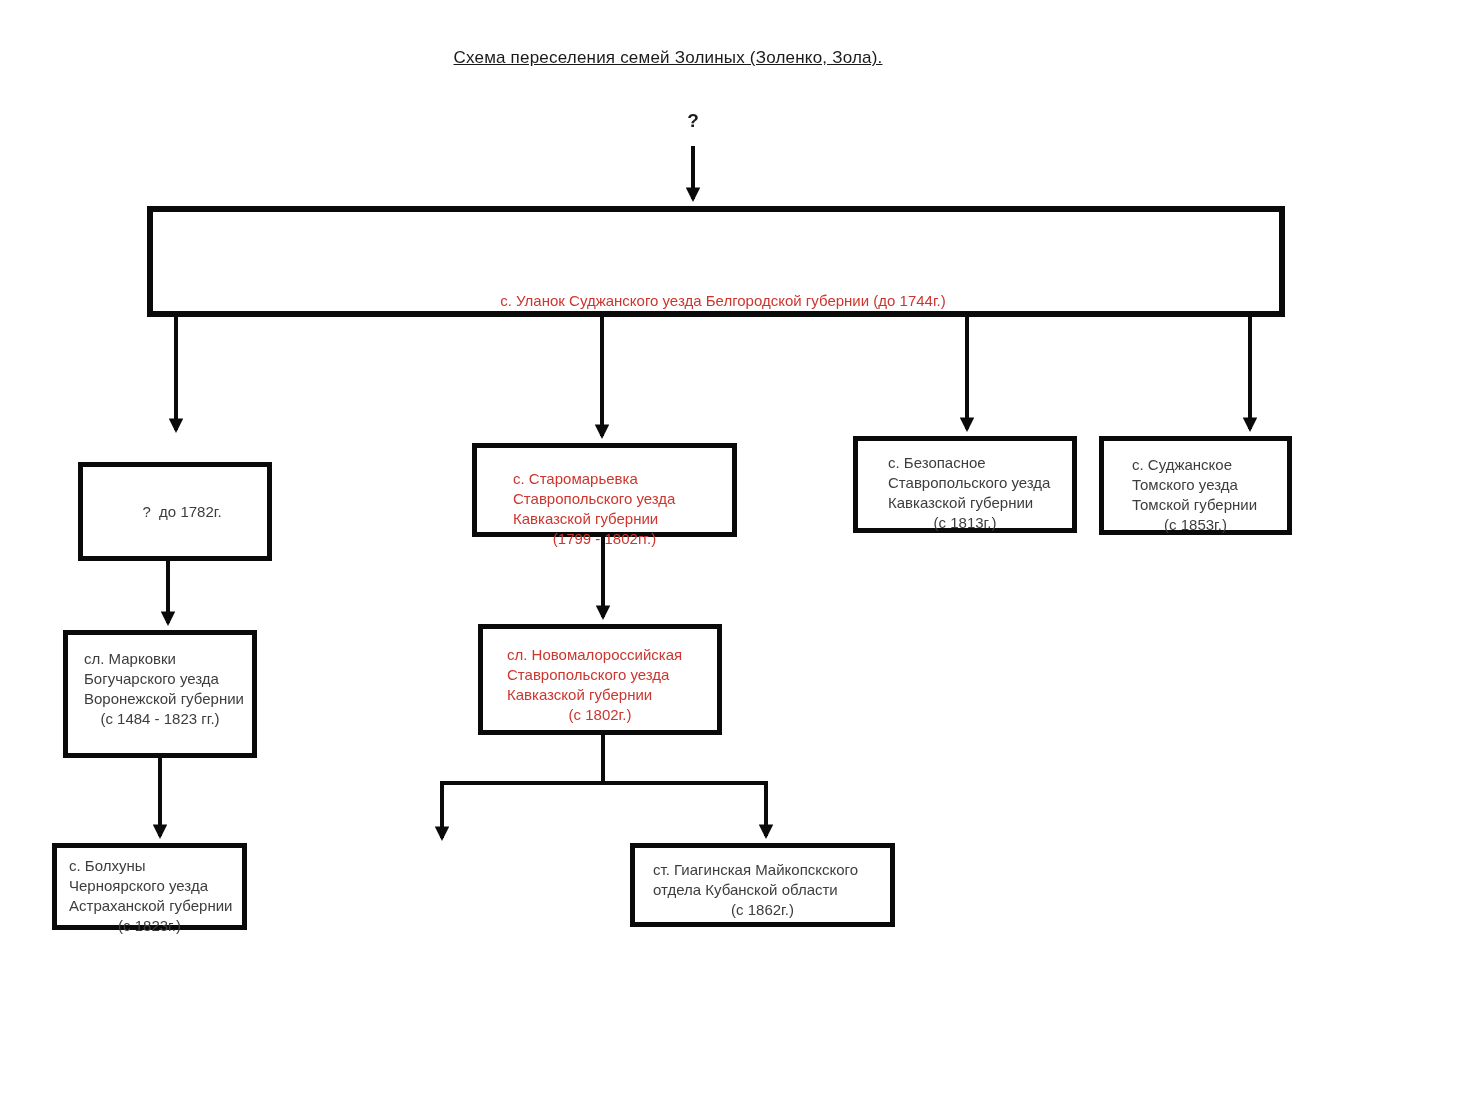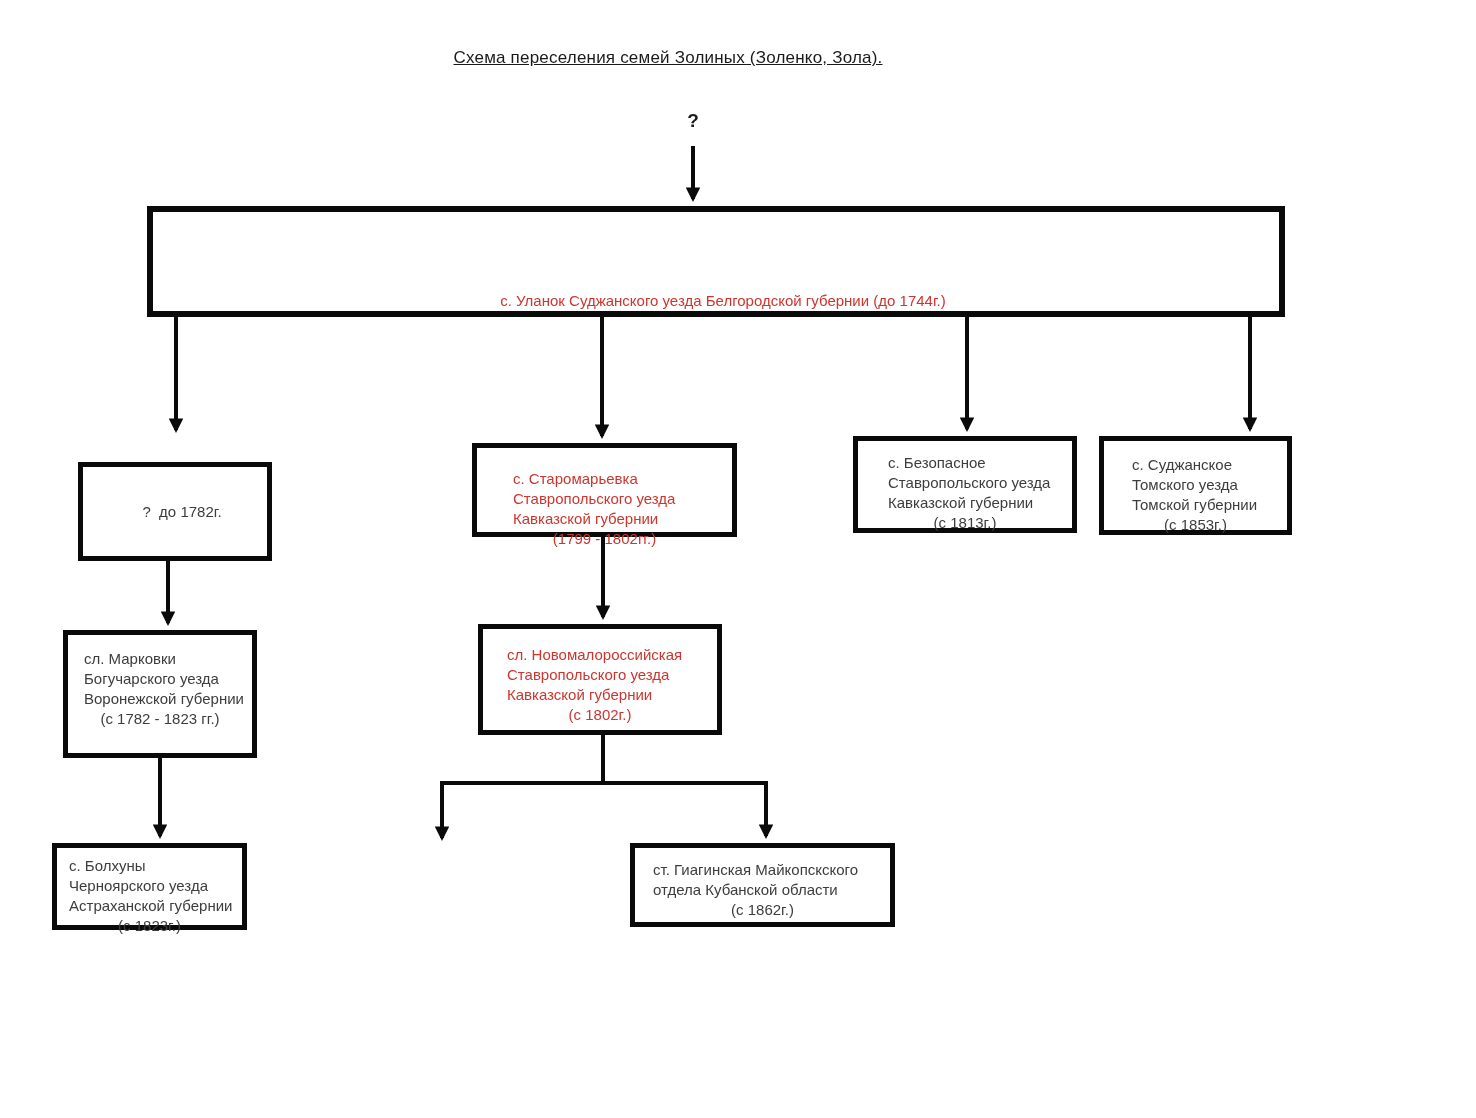--- a/index.html
+++ b/index.html
@@ -101,21 +101,21 @@
     <div class="ln">с. Суджанское</div>
     <div class="ln">Томского уезда</div>
     <div class="ln">Томской губернии</div>
     <div class="ln c">(с 1853г.)</div>
   </div>
 
   <div class="box" id="node-markovki">
     <div class="ln">сл. Марковки</div>
     <div class="ln">Богучарского уезда</div>
     <div class="ln">Воронежской губернии</div>
-    <div class="ln c">(с 1782 - 1823 гг.)</div>
+    <div class="ln c">(с 1484 - 1823 гг.)</div>
   </div>
 
   <div class="box red" id="node-novomalorossiyskaya">
     <div class="ln">сл. Новомалороссийская</div>
     <div class="ln">Ставропольского уезда</div>
     <div class="ln">Кавказской губернии</div>
     <div class="ln c">(с 1802г.)</div>
   </div>
 
   <div class="box" id="node-bolkhuny">

